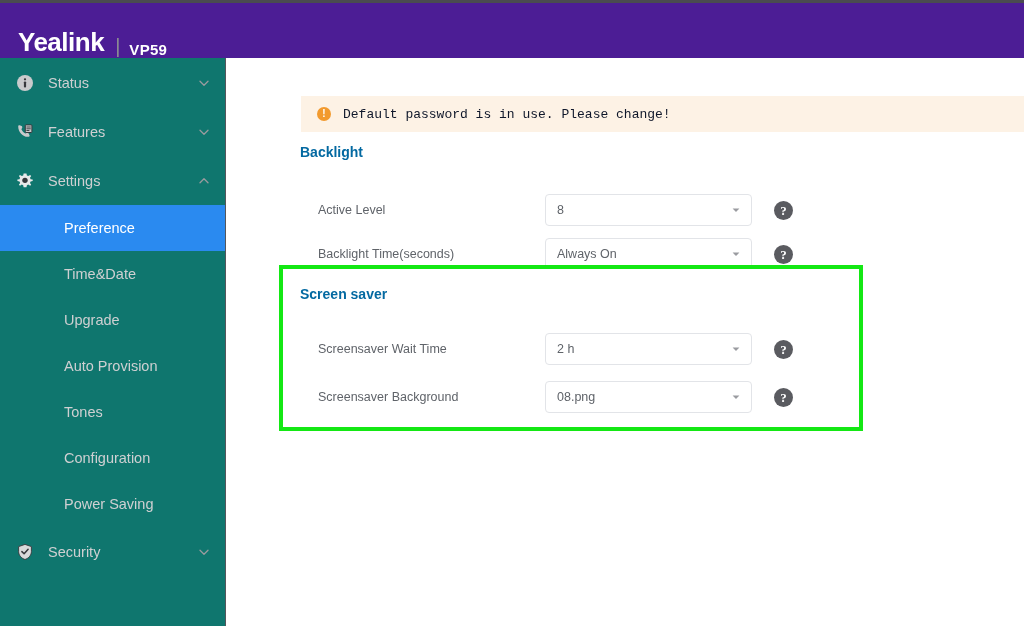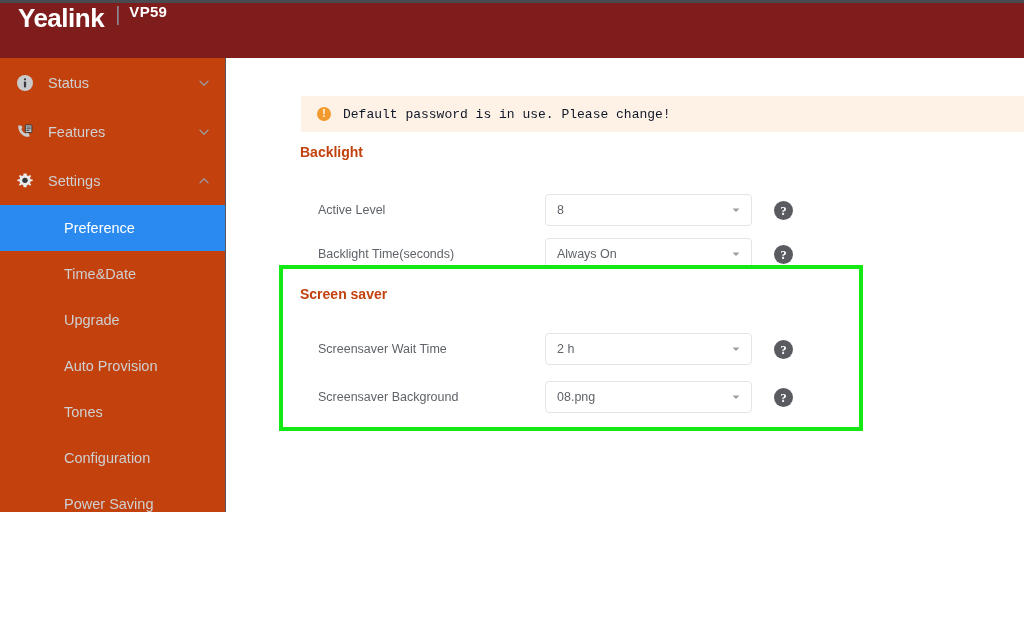--- a/index.html
+++ b/index.html
@@ -27,23 +27,23 @@
     height: 3px;
     background: #4a4b50;
   }
 
   
   .header {
     position: absolute;
     top: 3px; left: 0;
     width: 1024px;
     height: 55px;
-    background: #7f1d1d;
-    display: flex;
-    align-items: flex-start;
+    background: #4c1d95;
+    display: flex;
+    align-items: flex-end;
     padding-left: 18px;
   }
   .brand {
     color: #ffffff;
     font-size: 26px;
     font-weight: bold;
     letter-spacing: -0.5px;
   }
   .brand-sep {
     color: #8c8d92;
@@ -56,22 +56,22 @@
     font-size: 15px;
     font-weight: bold;
     letter-spacing: 0.3px;
   }
 
   
   .sidebar {
     position: absolute;
     top: 58px; left: 0;
     width: 226px;
-    height: 454px;
-    background: #c2410c;
+    height: 568px;
+    background: #0f766e;
     border-right: 1px solid #55565b;
     overflow: hidden;
   }
   .nav-group-item {
     height: 49px;
     display: flex;
     align-items: center;
     padding: 0 14px 0 14px;
     cursor: pointer;
   }
@@ -146,21 +146,21 @@
   .alert-text {
     font-size: 13px;
     color: #0f172a;
     font-family: Liberation Mono, monospace;
   }
 
   .section-title {
     position: absolute;
     font-size: 14px;
     font-weight: bold;
-    color: #c2410c;
+    color: #0369a1;
   }
   #backlight-title { top: 86px; left: 73px; }
 
   .form-row {
     position: absolute;
     left: 73px;
     width: 690px;
     height: 34px;
     display: flex;
     align-items: center;

